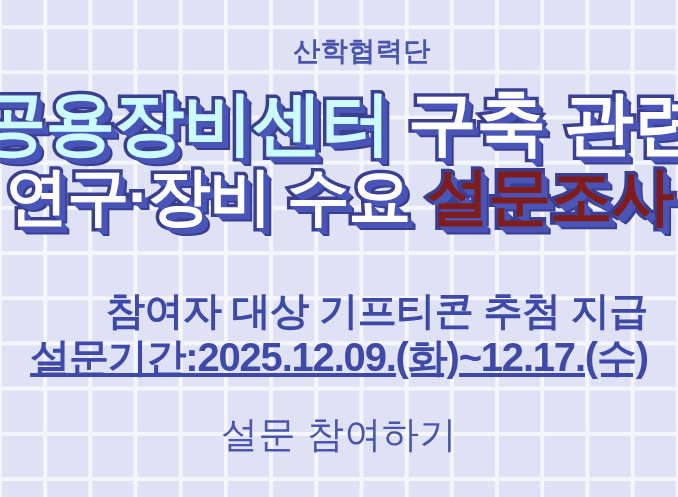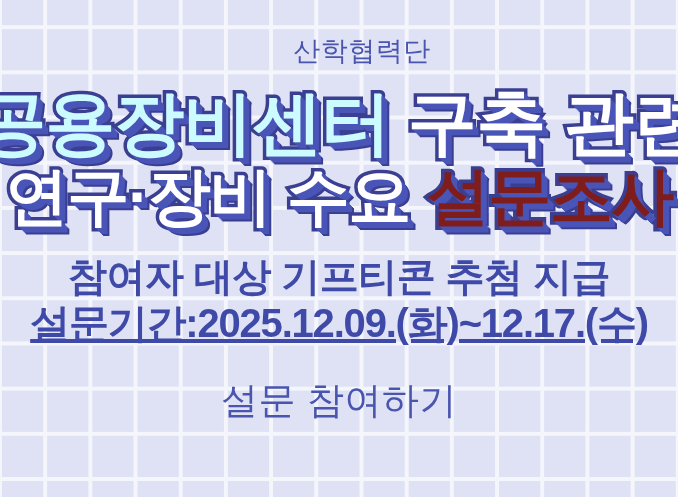--- a/index.html
+++ b/index.html
@@ -46,21 +46,21 @@
     height: 100%;
     display: flex;
     flex-direction: column;
     align-items: center;
   }
 
   
   .org-line {
     margin-top: 38px;
     font-size: 27px;
-    font-weight: 400;
+    font-weight: 700;
     letter-spacing: 0.5px;
     color: #4a55ae;
     line-height: 1;
     white-space: nowrap;
     padding-left: 46px;
   }
 
   
   .hero {
     margin-top: 21px;
@@ -101,22 +101,22 @@
   }
 
   .seg-cyan  { color: #ccfbff; }
   .seg-white { color: #ffffff; }
   .seg-cream { color: #7f1d1d; }
 
   .seg-space { display: inline-block; width: 17px; }
 
   
   .mid-block {
-    margin-top: 26px;
-    text-align: center;
+    margin-top: 60px;
+    text-align: right;
     line-height: 1.08;
   }
 
   .mid-line {
     display: block;
     white-space: nowrap;
     color: #3f4aa8;
     font-weight: 700;
     font-size: 39px;
     letter-spacing: -0.5px;

